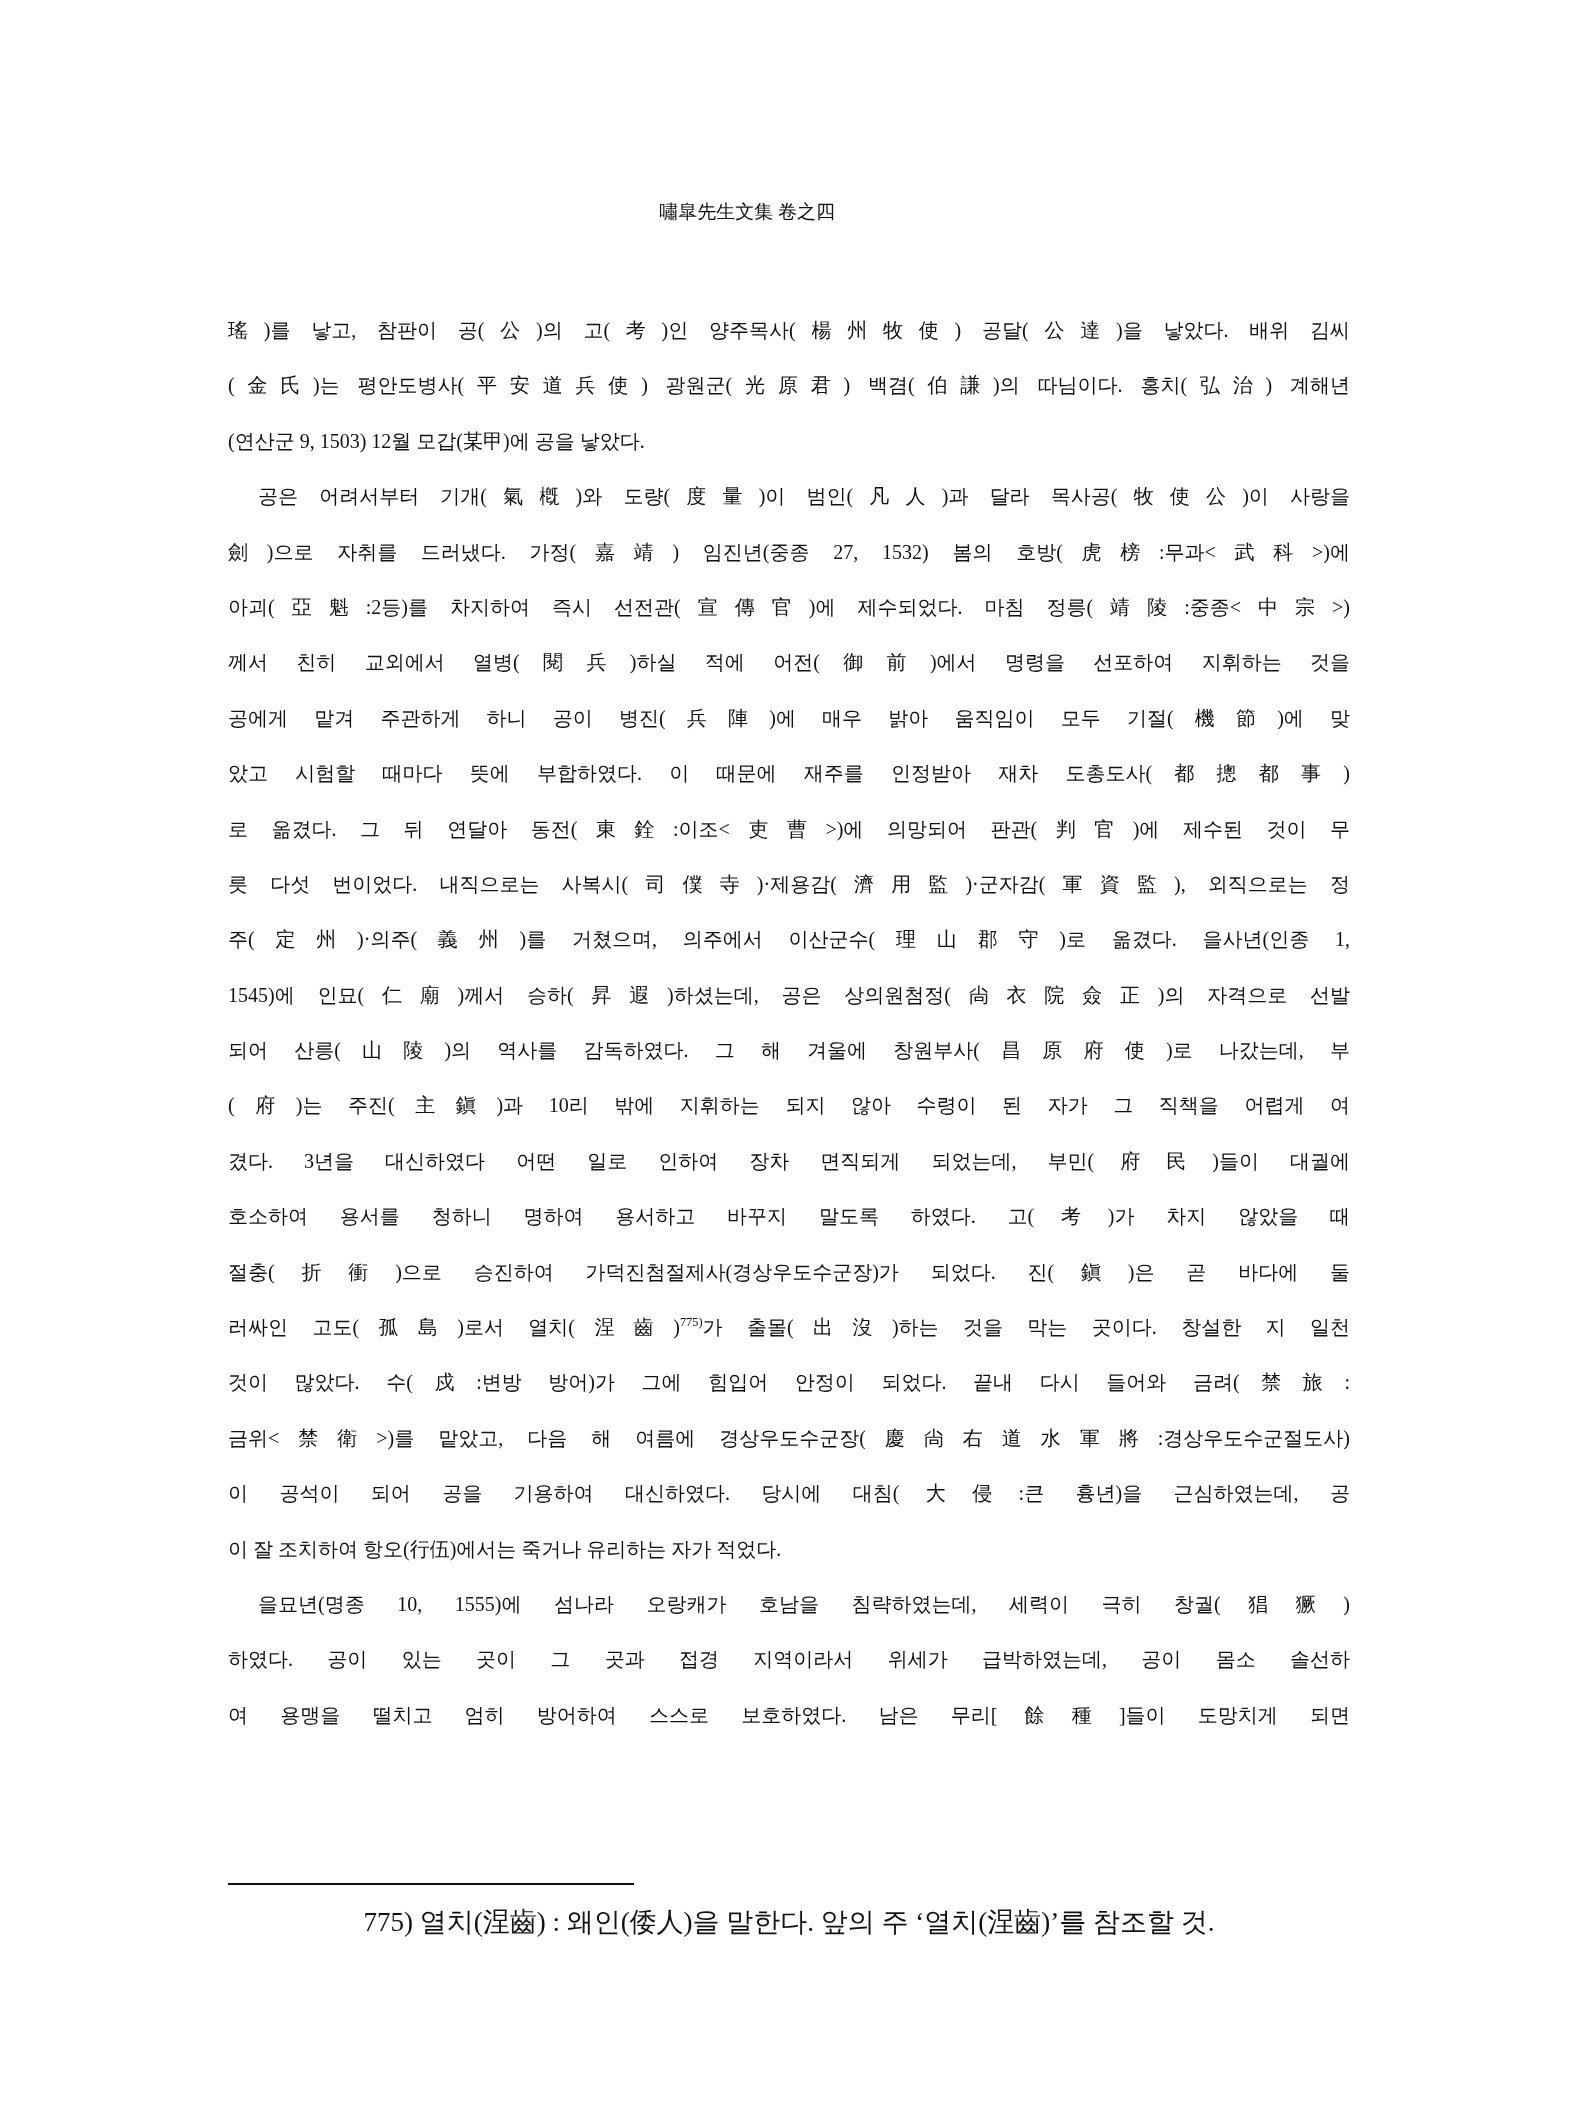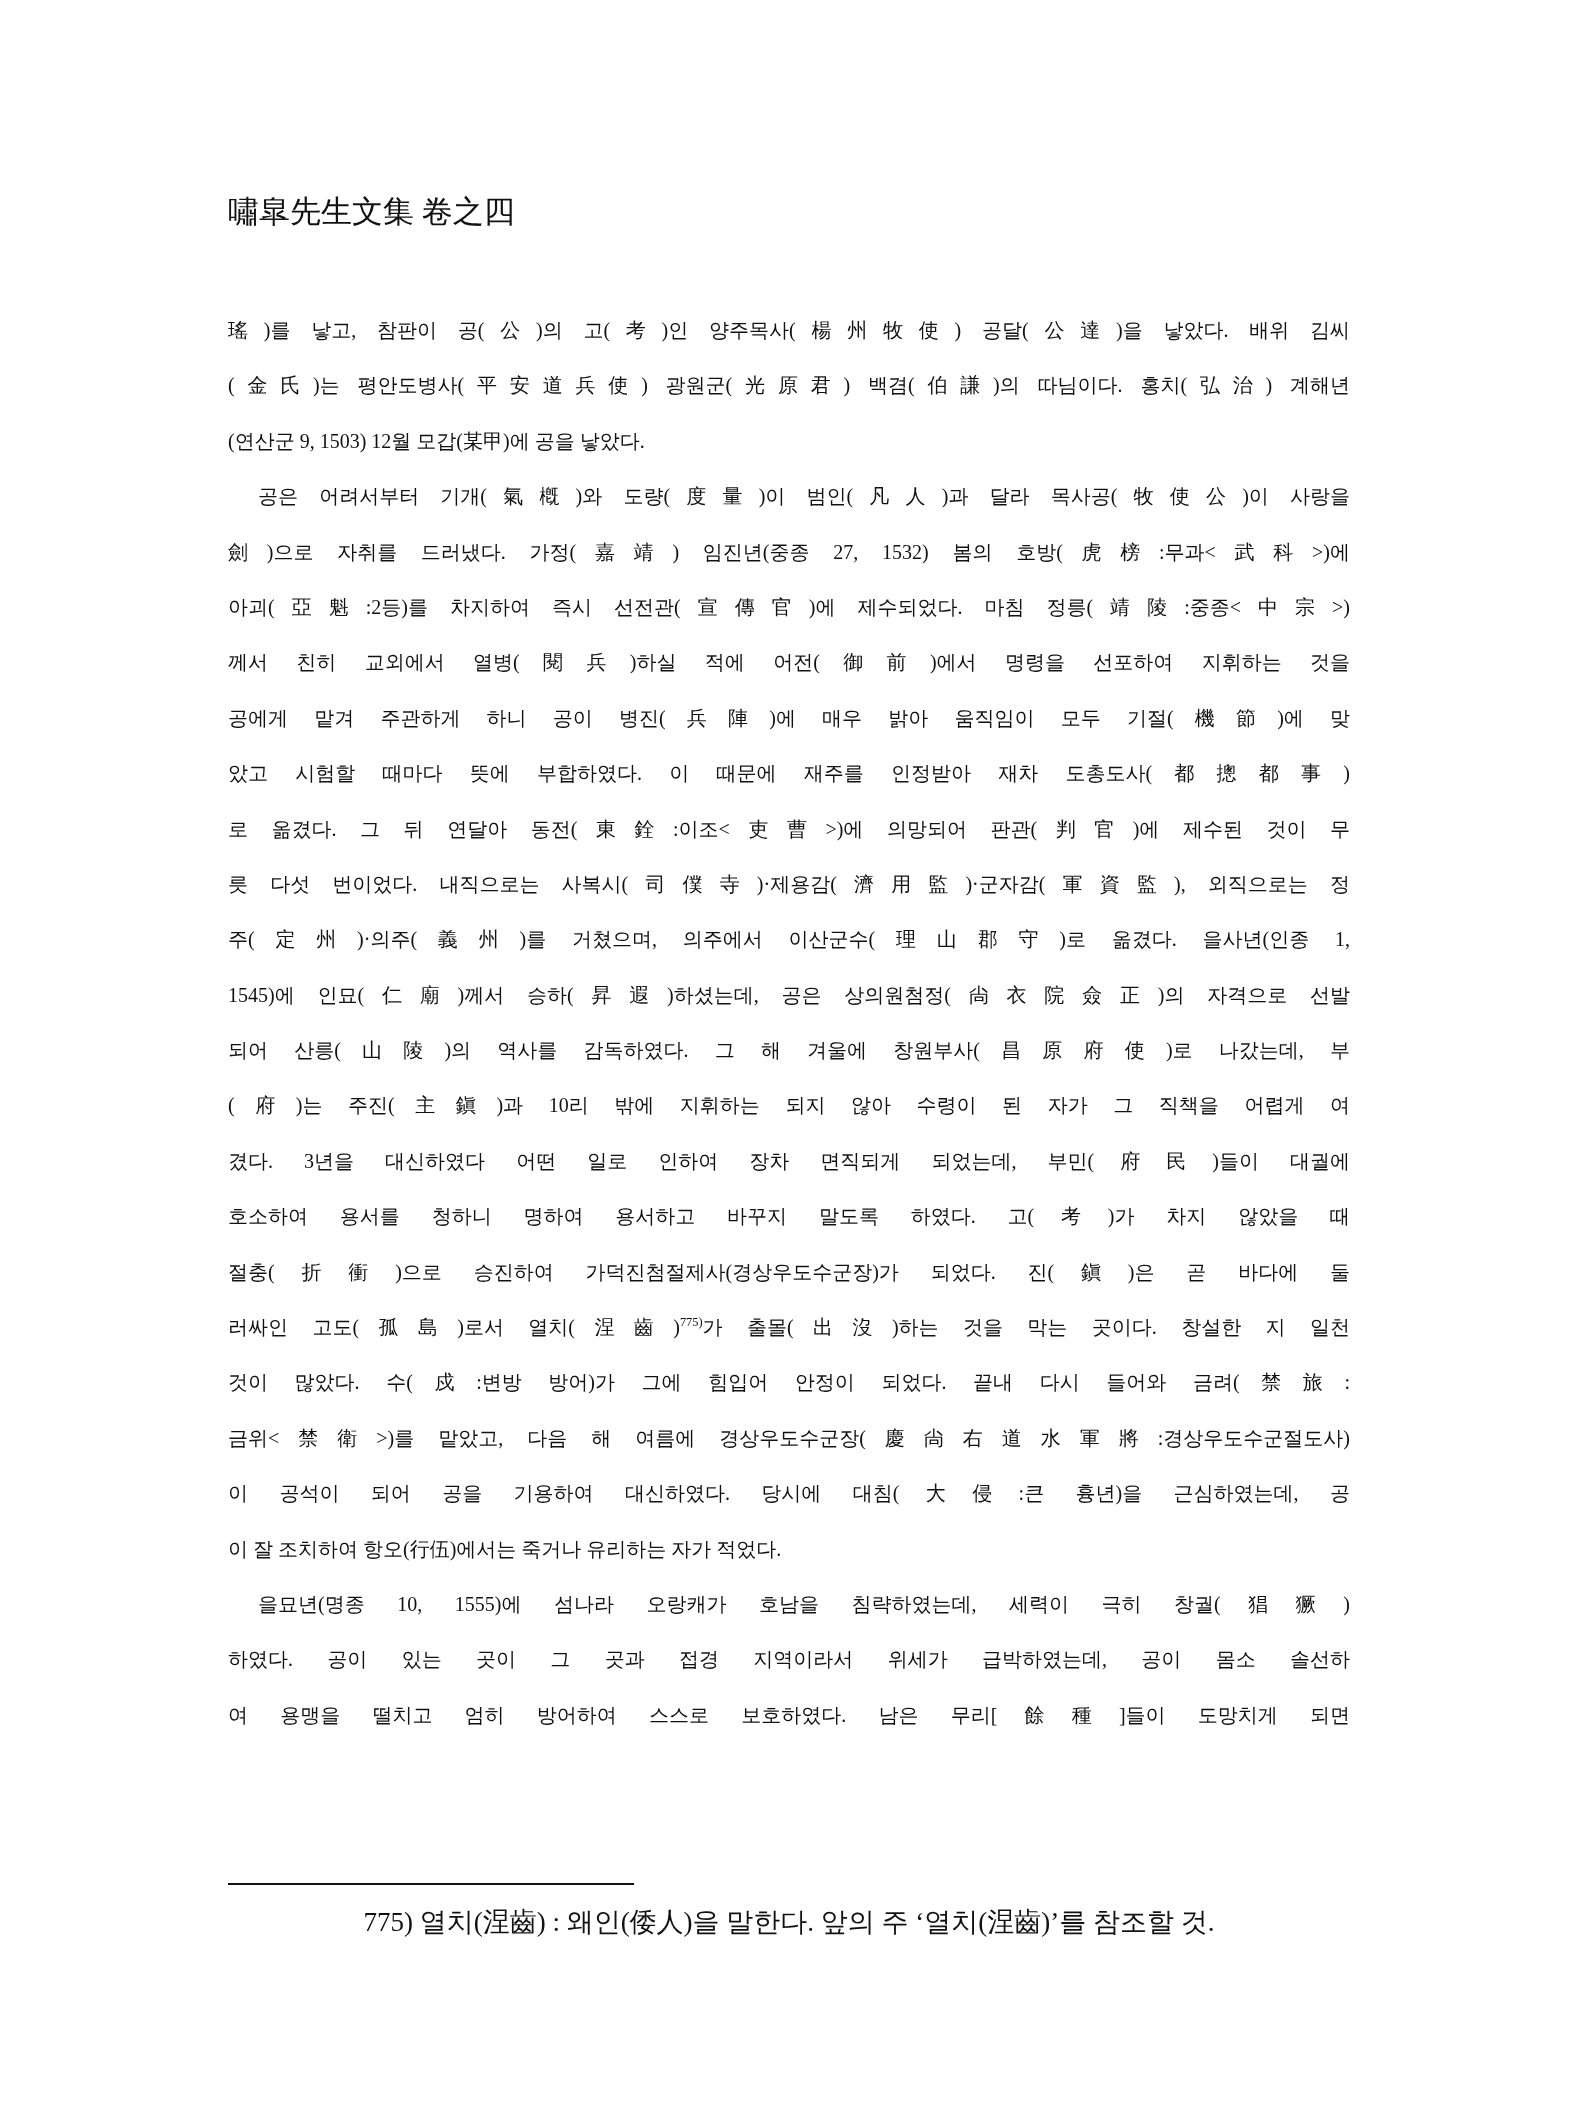--- a/index.html
+++ b/index.html
@@ -16,22 +16,22 @@
     position: absolute;
     inset: 0;
   }
   .page-header {
     position: absolute;
     top: 193px;
     left: 228px;
     width: 1122px;
     box-sizing: border-box;
     padding-right: 84px;
-    text-align: left;
-    font-size: 31px;
+    text-align: center;
+    font-size: 19px;
     line-height: 38px;
     white-space: nowrap;
   }
   .body-text {
     position: absolute;
     top: 303px;
     left: 228px;
     width: 1122px;
     font-size: 20px;
   }

